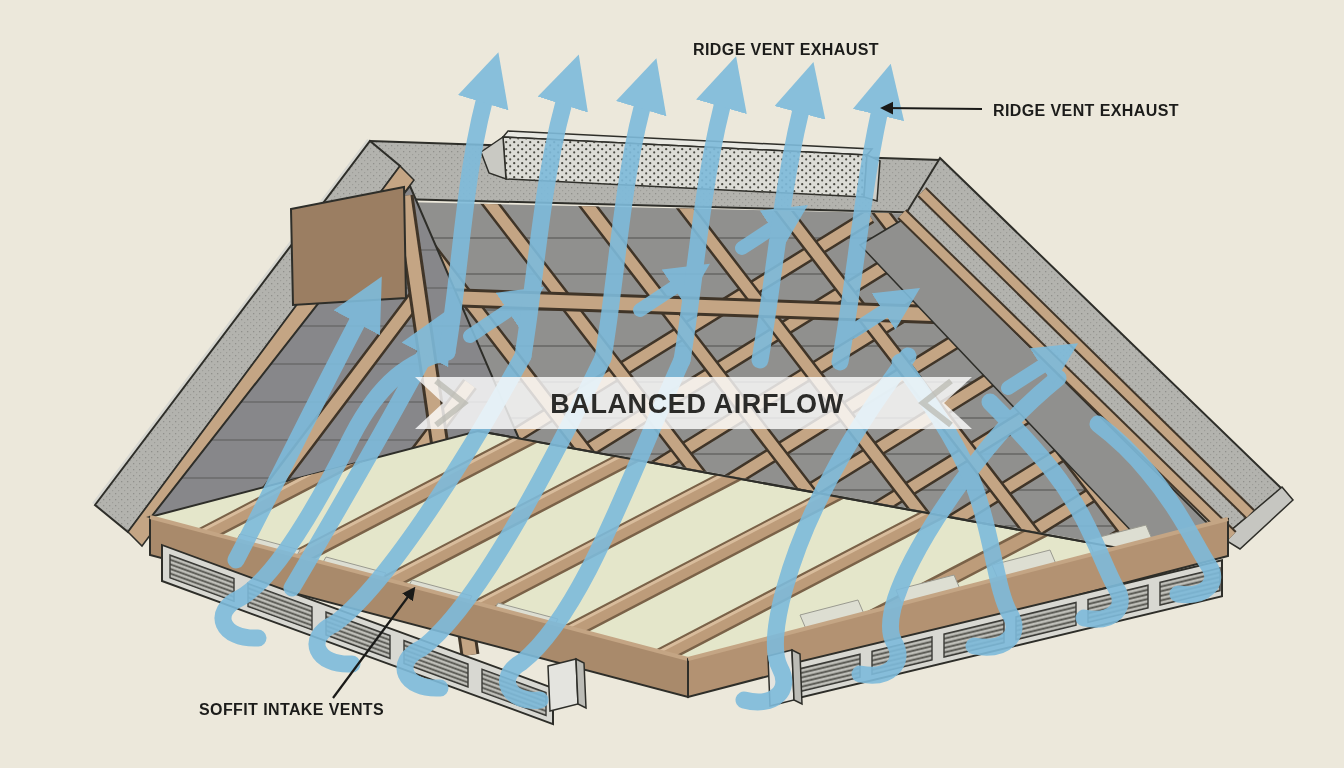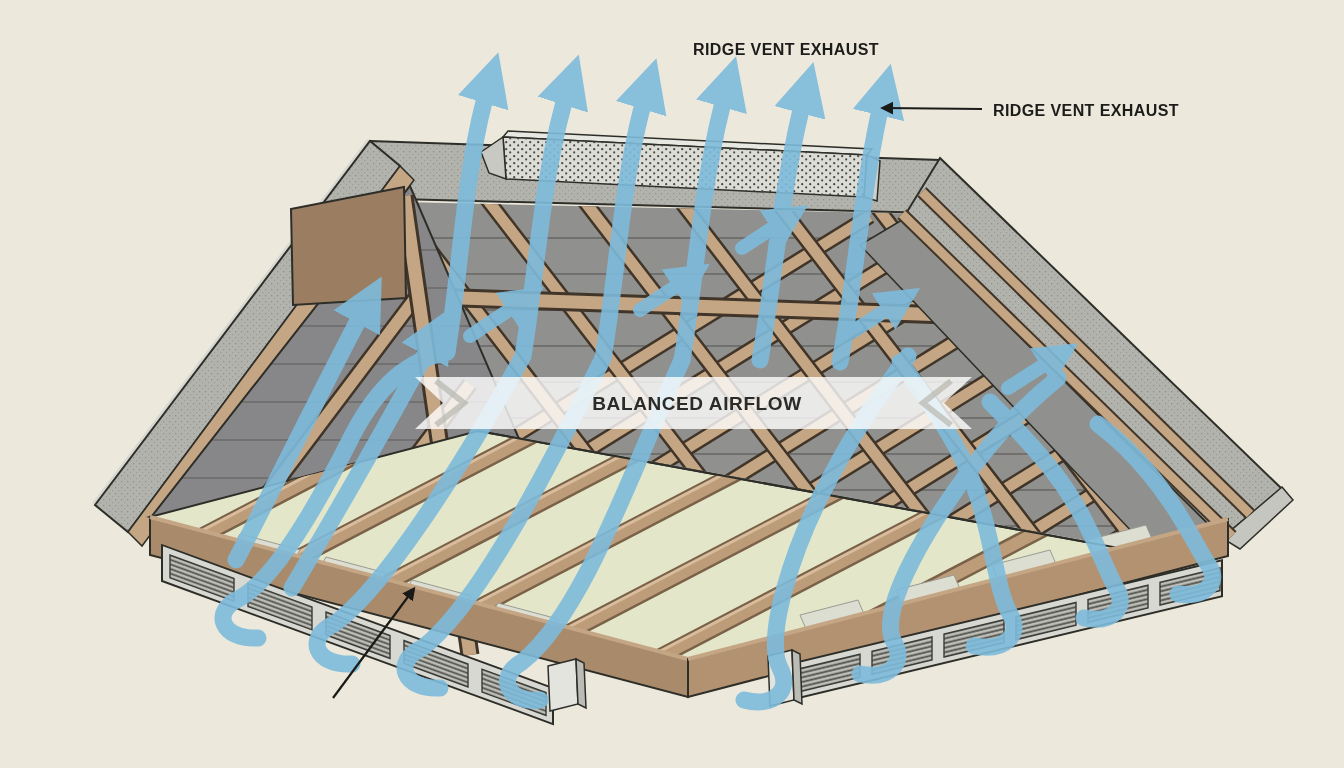--- a/index.html
+++ b/index.html
@@ -11,21 +11,21 @@
   .stage{position:absolute;inset:0;}
   svg{display:block;}
   .lbl{
     position:absolute;white-space:nowrap;
     font-size:16px;font-weight:600;letter-spacing:.4px;
     color:var(--c-text,#1C1C1A);
   }
   .lbl-center{transform:translateX(-50%);}
   .banner-text{
     position:absolute;left:697px;top:404px;transform:translate(-50%,-50%);
-    font-size:19px;font-weight:600;letter-spacing:.6px;color:#2b2b29;
+    font-size:27px;font-weight:600;letter-spacing:.6px;color:#2b2b29;
     white-space:nowrap;z-index:5;
   }
   .layer-labels{position:absolute;inset:0;z-index:6;pointer-events:none;}
 </style>
 </head>
 <body>
 
 <div class="stage">
 <svg width="1344" height="768" viewBox="0 0 1344 768">
   <defs>
@@ -221,15 +221,16 @@
 
   <g stroke="var(--c-leader_black,#1A1A18)" stroke-width="2.2" fill="none">
     <path d="M982,109 L884,108" marker-end="url(#ahk)"></path>
     <path d="M333,698 L413,590" marker-end="url(#ahk)"></path>
   </g>
 </svg>
 
 <div class="layer-labels">
   <div class="lbl lbl-center" style="left:786px;top:41px;">RIDGE VENT EXHAUST</div>
   <div class="lbl" style="left:993px;top:102px;">RIDGE VENT EXHAUST</div>
+  <div class="lbl" style="left:199px;top:701px;">SOFFIT INTAKE VENTS</div>
 </div>
 <div class="banner-text">BALANCED AIRFLOW</div>
 </div>
 
 </body></html>

